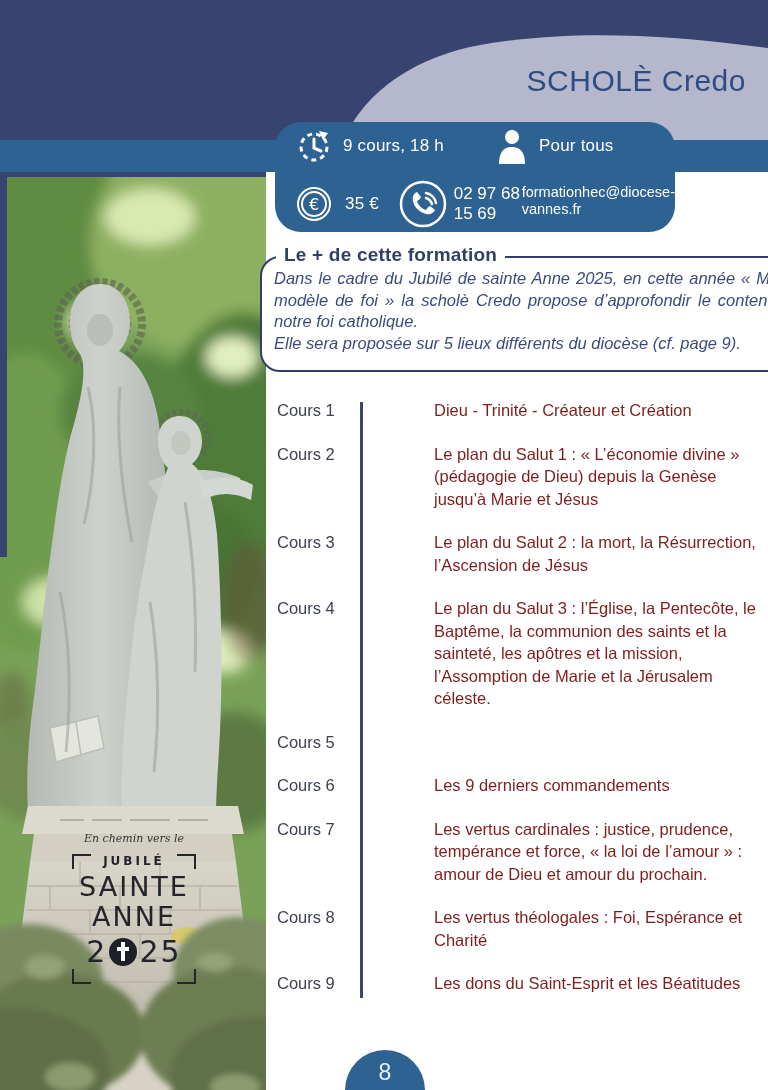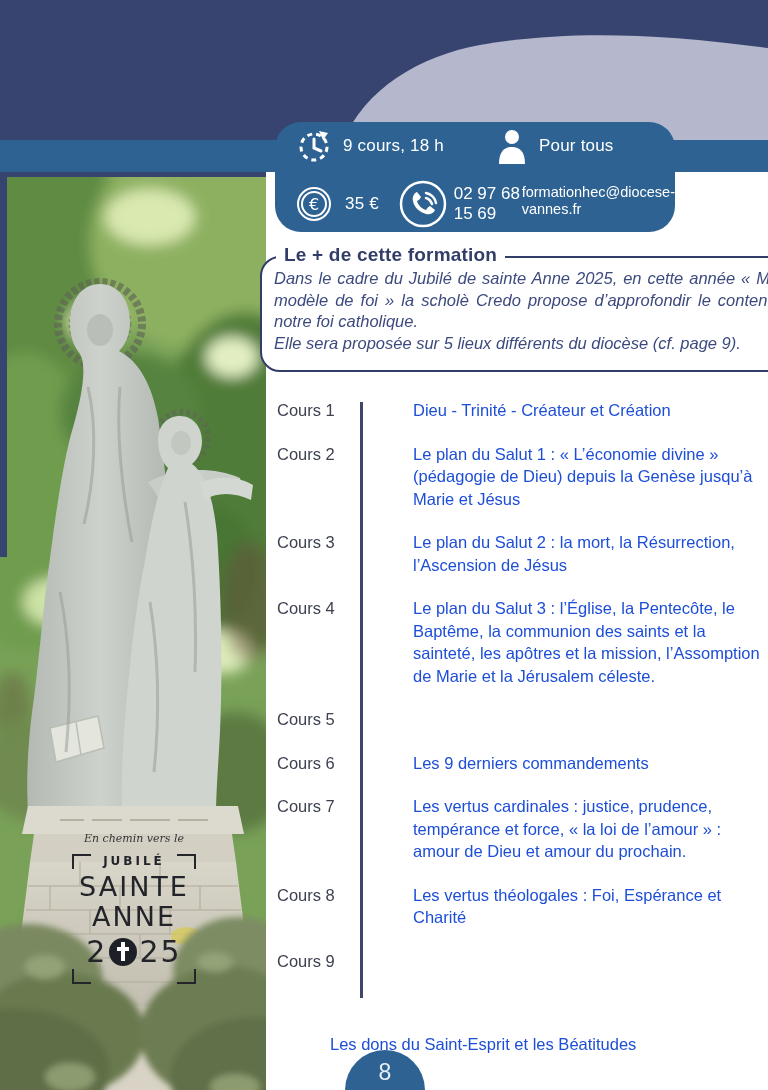--- a/index.html
+++ b/index.html
@@ -63,40 +63,41 @@
   }
   .formation p{
     margin:0;padding:0 12px;font-style:italic;color:#3c4a7e;
     font-size:16.5px;line-height:21.5px;
   }
   .formation p.p1{padding-top:10px;text-align:justify;}
   
   .courses{position:absolute;left:277px;top:399px;width:484px;}
   .vline{position:absolute;left:83px;top:3px;width:2.5px;height:596px;background:#3c4769;}
   .course-row{display:flex;margin-bottom:21px;font-size:16.5px;line-height:22.5px;}
-  .course-row:last-child{margin-bottom:8px;flex-direction:column;}
+  .course-row:last-child{margin-bottom:8px;}
   .course-label{flex:0 0 83px;color:#3d4150;}
-  .course-desc{flex:1;padding-left:53px;color:#1d4ed8;}
+  .course-desc{flex:1;padding-left:74px;color:#7f1d1d;}
   
   .page-badge{
     position:absolute;left:345px;top:1050px;width:80px;height:80px;border-radius:50%;
     background:#2d6293;color:#e8eef5;font-size:23px;text-align:center;
     padding-top:9px;box-sizing:border-box;
   }
 </style>
 </head>
 <body>
 
 <div class="page">
 
   <div class="navy-block"></div>
   <svg class="header-curve" viewBox="0 0 438 117" aria-hidden="true">
     <path d="M12,117 C35,62 90,30 150,19 C230,5 320,6 438,22 L438,117 Z" fill="#b5b8cd"></path>
   </svg>
   <div class="header-band"></div>
+  <h1 class="page-title">SCHOLÈ Credo</h1>
 
   <div class="info-box">
     <div class="info-row">
       <svg class="icon" width="38" height="38" viewBox="0 0 38 38" aria-hidden="true">
         <circle cx="19" cy="20" r="13" fill="none" stroke="#fff" stroke-width="3" stroke-dasharray="5 4"></circle>
         <path d="M19 12 L19 21 L26 24" fill="none" stroke="#fff" stroke-width="3" stroke-linecap="round"></path>
         <path d="M24 4 L33 6 L28 13 Z" fill="#fff"></path>
       </svg>
       <span class="txt duration-txt">9 cours, 18 h</span>
       <svg class="icon person-wrap" width="34" height="36" viewBox="0 0 34 36" aria-hidden="true">

